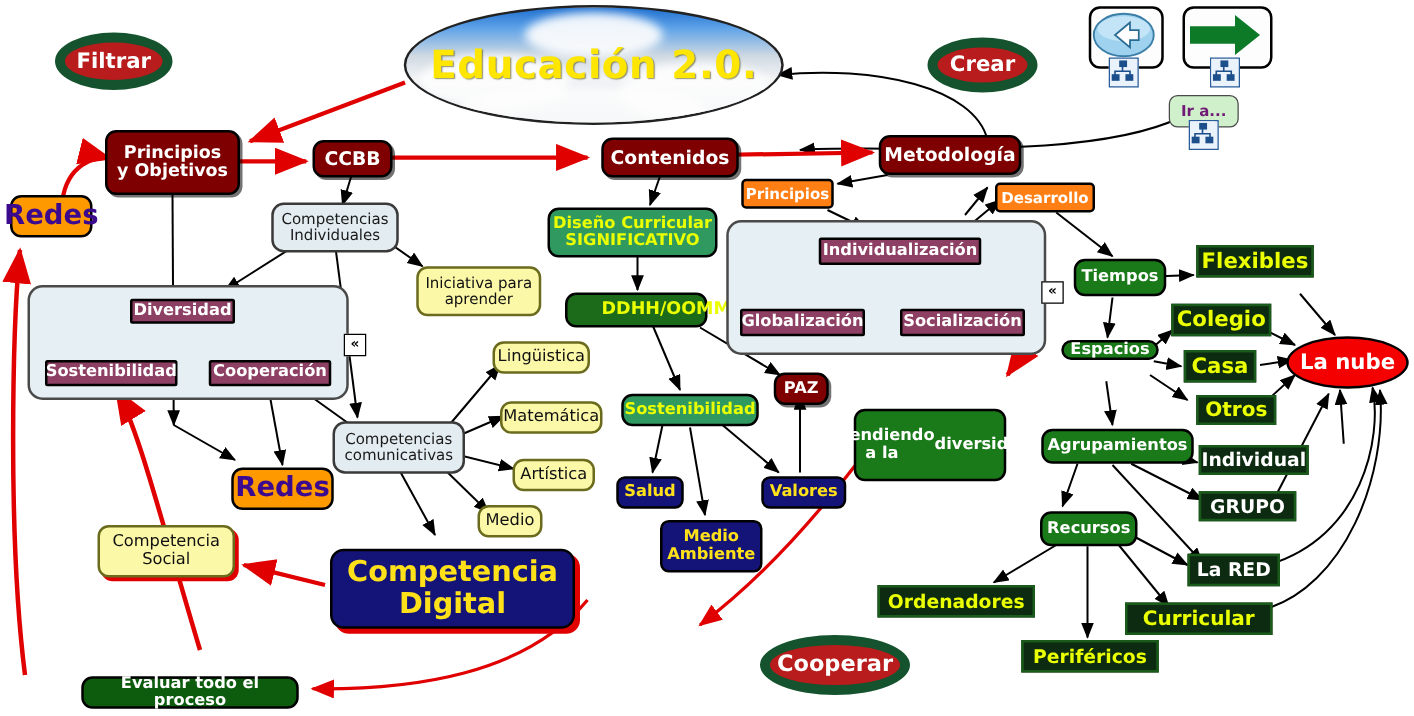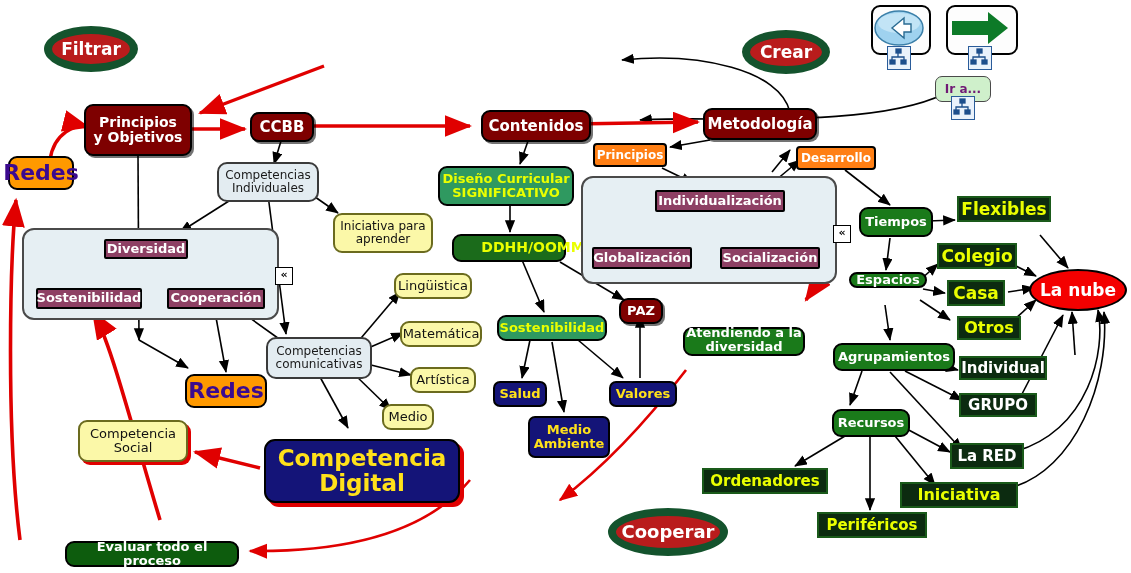--- a/index.html
+++ b/index.html
@@ -206,20 +206,27 @@
       <path d="M826,178 C838,250 820,280 806,300"></path>
     </g>
     <g stroke="#e00000" stroke-width="2.6" fill="none" marker-end="url(#arb)">
 
       <path d="M470,480 C420,540 330,552 250,551"></path>
 
       <path d="M686,370 C640,430 600,470 560,500" marker-end=""></path>
     </g>
   </svg>
 
+  <div class="sky" style="left:323px;top:4px;width:300px;height:92px;">
+    <div class="cloud" style="left:10px;top:38px;width:120px;height:44px;"></div>
+    <div class="cloud" style="left:95px;top:4px;width:110px;height:36px;"></div>
+    <div class="cloud" style="left:170px;top:44px;width:125px;height:48px;"></div>
+    <div class="cloud" style="left:40px;top:62px;width:200px;height:40px;"></div>
+    <div class="label">Educación 2.0.</div>
+  </div>
 
   <div class="node ellipse" style="left:44px;top:26px;width:94px;height:46px;font-size:17px;">Filtrar</div>
   <div class="node ellipse" style="left:742px;top:30px;width:88px;height:44px;font-size:17px;">Crear</div>
   <div class="node ellipse" style="left:608px;top:508px;width:120px;height:48px;font-size:18px;">Cooperar</div>
 
   <div class="tbtn" style="left:871px;top:5px;width:56px;height:46px;">
     <svg width="52" height="42" viewBox="0 0 52 42">
       <ellipse cx="26" cy="21" rx="24" ry="17" fill="#9fd2ef" stroke="#3b7fa8" stroke-width="1.5"></ellipse>
       <ellipse cx="26" cy="16" rx="21" ry="10" fill="#cdeaf8" opacity=".75"></ellipse>
       <path d="M31,11 L19,21 L31,31 L31,25 L38,25 L38,17 L31,17 Z" fill="#ffffff" stroke="#2a6b92" stroke-width="1.4"></path>
@@ -338,40 +345,40 @@
   <div class="node orange-sm" style="left:593px;top:143px;width:74px;height:24px;font-size:12px;">Principios</div>
   <div class="node orange-sm" style="left:796px;top:146px;width:80px;height:24px;font-size:12px;">Desarrollo</div>
 
   <div class="panel" style="position:absolute;left:581px;top:176px;width:252px;height:104px;"></div>
   <div class="chev" style="left:833px;top:225px;">«</div>
 
   <div class="node plum" style="left:655px;top:190px;width:130px;height:22px;font-size:13px;">Individualización</div>
   <div class="node plum" style="left:592px;top:247px;width:100px;height:22px;font-size:13px;">Globalización</div>
   <div class="node plum" style="left:720px;top:247px;width:100px;height:22px;font-size:13px;">Socialización</div>
 
-  <div class="node green" style="left:683px;top:327px;width:122px;height:29px;font-size:13px;flex-direction:column;justify-content:flex-end;">
+  <div class="node green" style="left:683px;top:327px;width:122px;height:58px;font-size:13px;flex-direction:row;">
     <span>Atendiendo a la</span>
     <span>diversidad</span>
   </div>
 
   <div class="node green" style="left:859px;top:207px;width:74px;height:30px;font-size:13px;">Tiempos</div>
   <div class="node darkgreenbox" style="left:957px;top:196px;width:94px;height:26px;font-size:17px;">Flexibles</div>
 
   <div class="node green" style="left:849px;top:272px;width:78px;height:16px;font-size:13px;">Espacios</div>
   <div class="node darkgreenbox" style="left:937px;top:243px;width:80px;height:26px;font-size:17px;">Colegio</div>
   <div class="node darkgreenbox" style="left:947px;top:280px;width:58px;height:26px;font-size:17px;">Casa</div>
   <div class="node darkgreenbox" style="left:957px;top:316px;width:64px;height:24px;font-size:16px;">Otros</div>
 
   <div class="node green" style="left:833px;top:343px;width:122px;height:28px;font-size:13px;">Agrupamientos</div>
   <div class="node darkgreenbox-w" style="left:959px;top:356px;width:88px;height:24px;font-size:15px;">Individual</div>
   <div class="node darkgreenbox-w" style="left:959px;top:393px;width:78px;height:24px;font-size:15px;">GRUPO</div>
 
   <div class="node green" style="left:832px;top:409px;width:78px;height:28px;font-size:13px;">Recursos</div>
   <div class="node darkgreenbox" style="left:702px;top:468px;width:126px;height:26px;font-size:15px;">Ordenadores</div>
   <div class="node darkgreenbox" style="left:817px;top:512px;width:110px;height:26px;font-size:15px;">Periféricos</div>
   <div class="node darkgreenbox-w" style="left:950px;top:443px;width:74px;height:26px;font-size:15px;">La RED</div>
-  <div class="node darkgreenbox" style="left:900px;top:482px;width:118px;height:26px;font-size:16px;">Iniciativa</div>
+  <div class="node darkgreenbox" style="left:900px;top:482px;width:118px;height:26px;font-size:16px;">Curricular</div>
 
   <div class="node ellipse-nb" style="left:1029px;top:269px;width:98px;height:42px;font-size:17px;">La nube</div>
 
   <div class="node green-dk" style="left:65px;top:541px;width:174px;height:26px;font-size:13px;">Evaluar todo el proceso</div>
 
 </div>
 
 </body></html>

